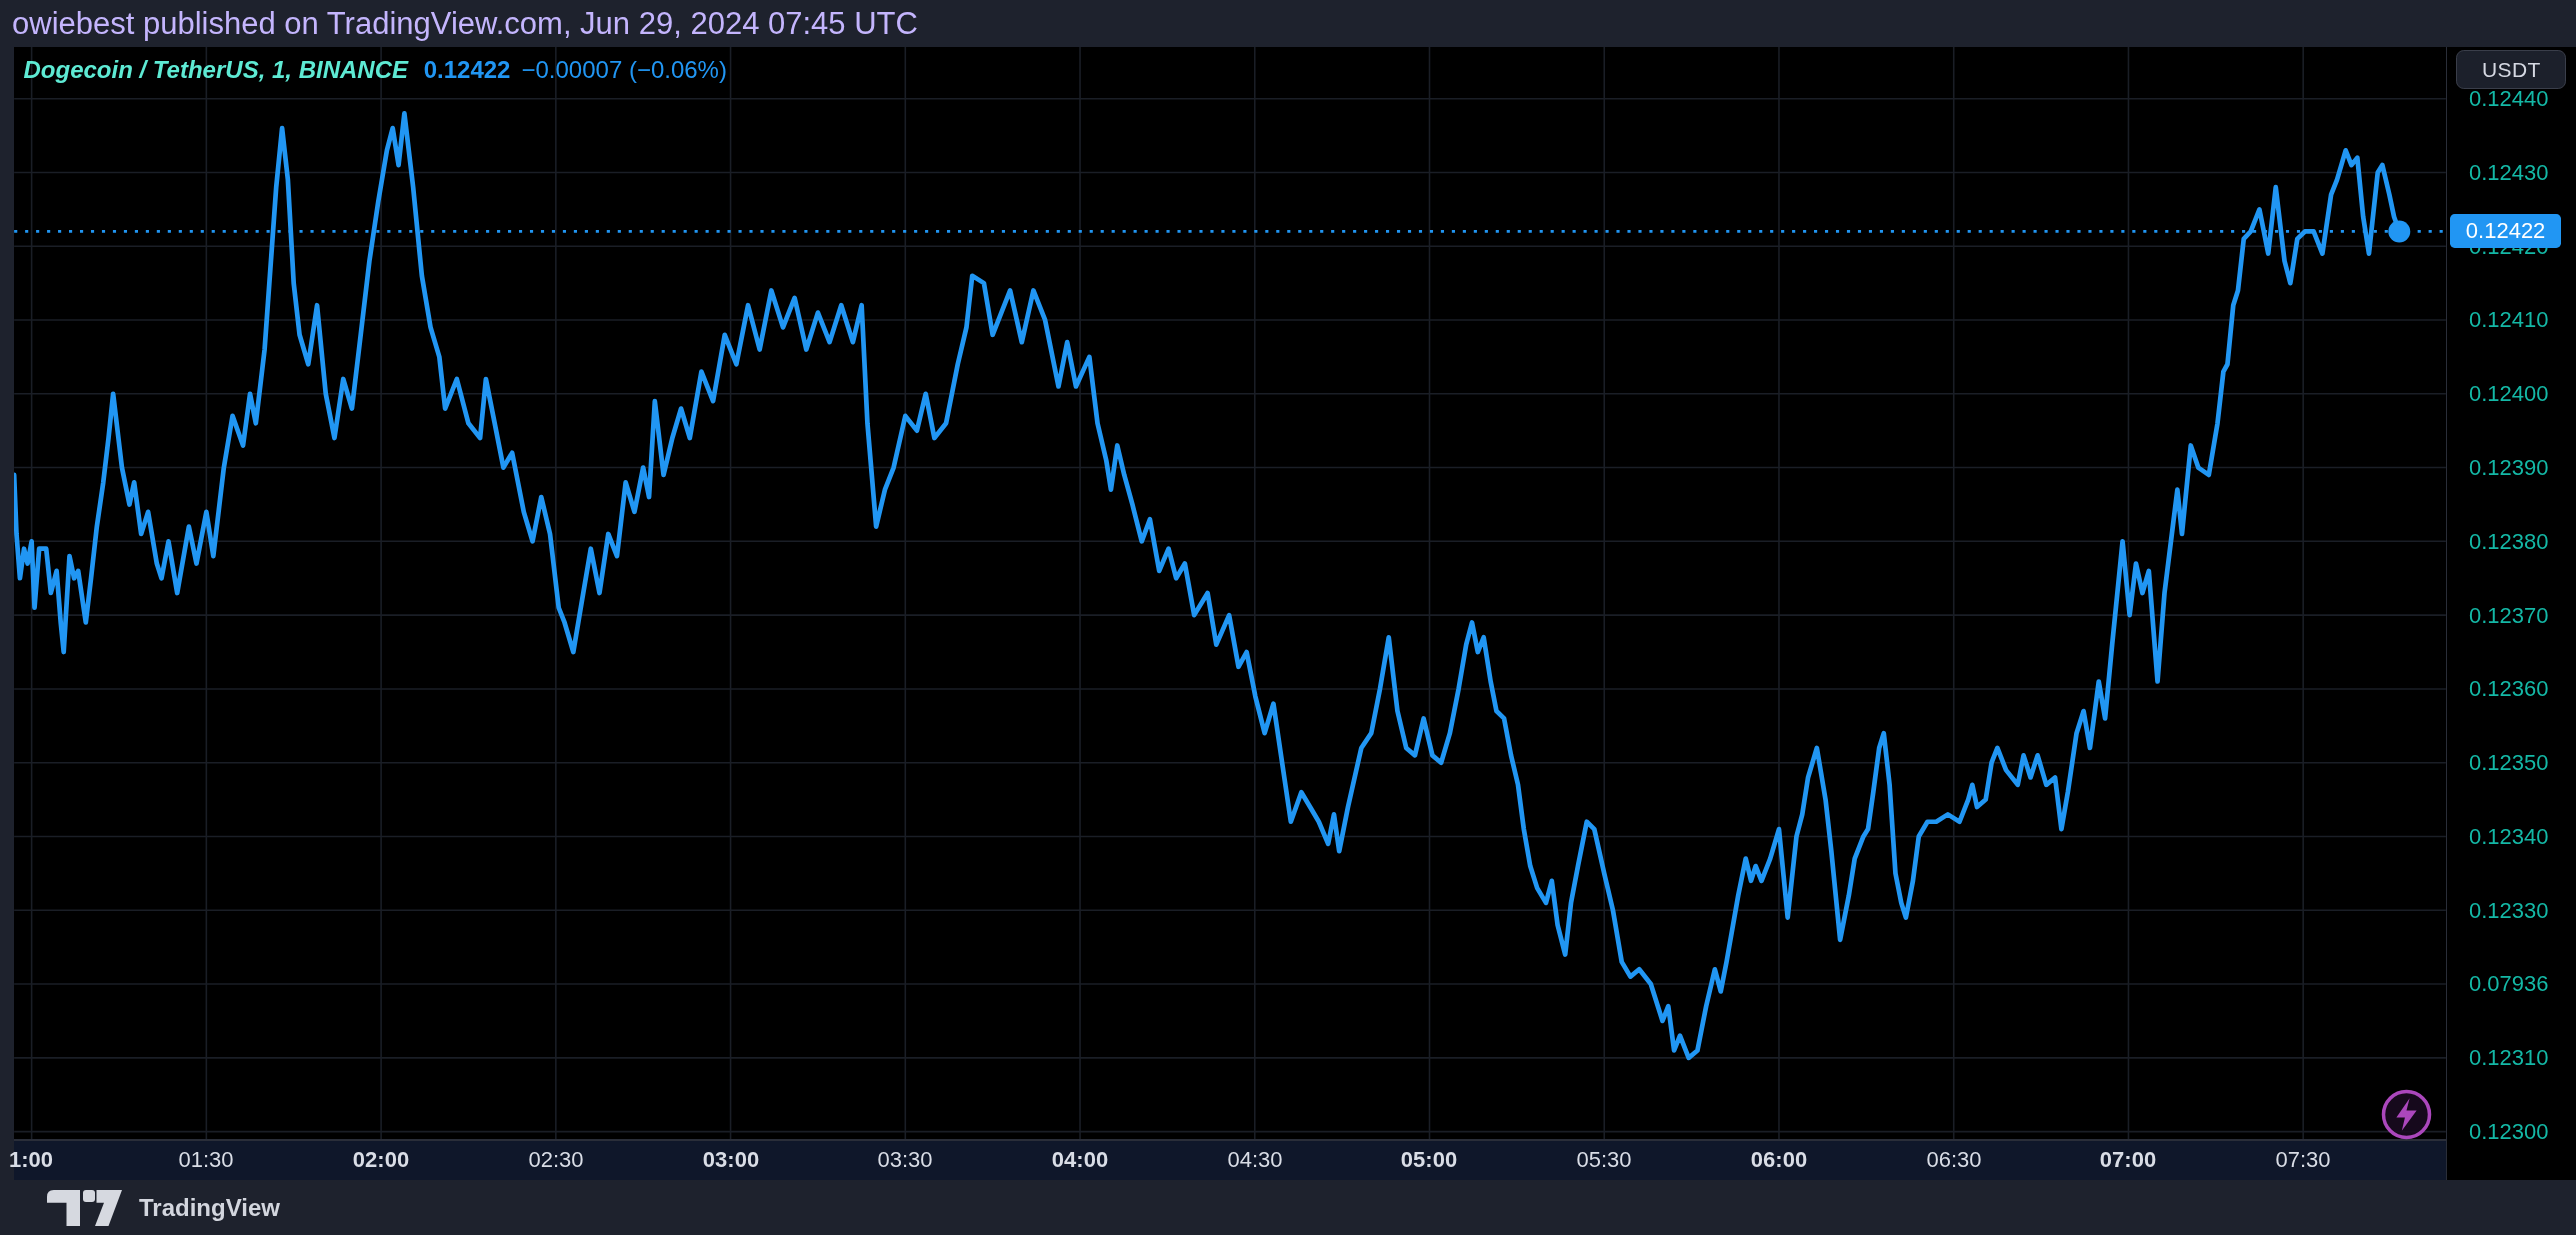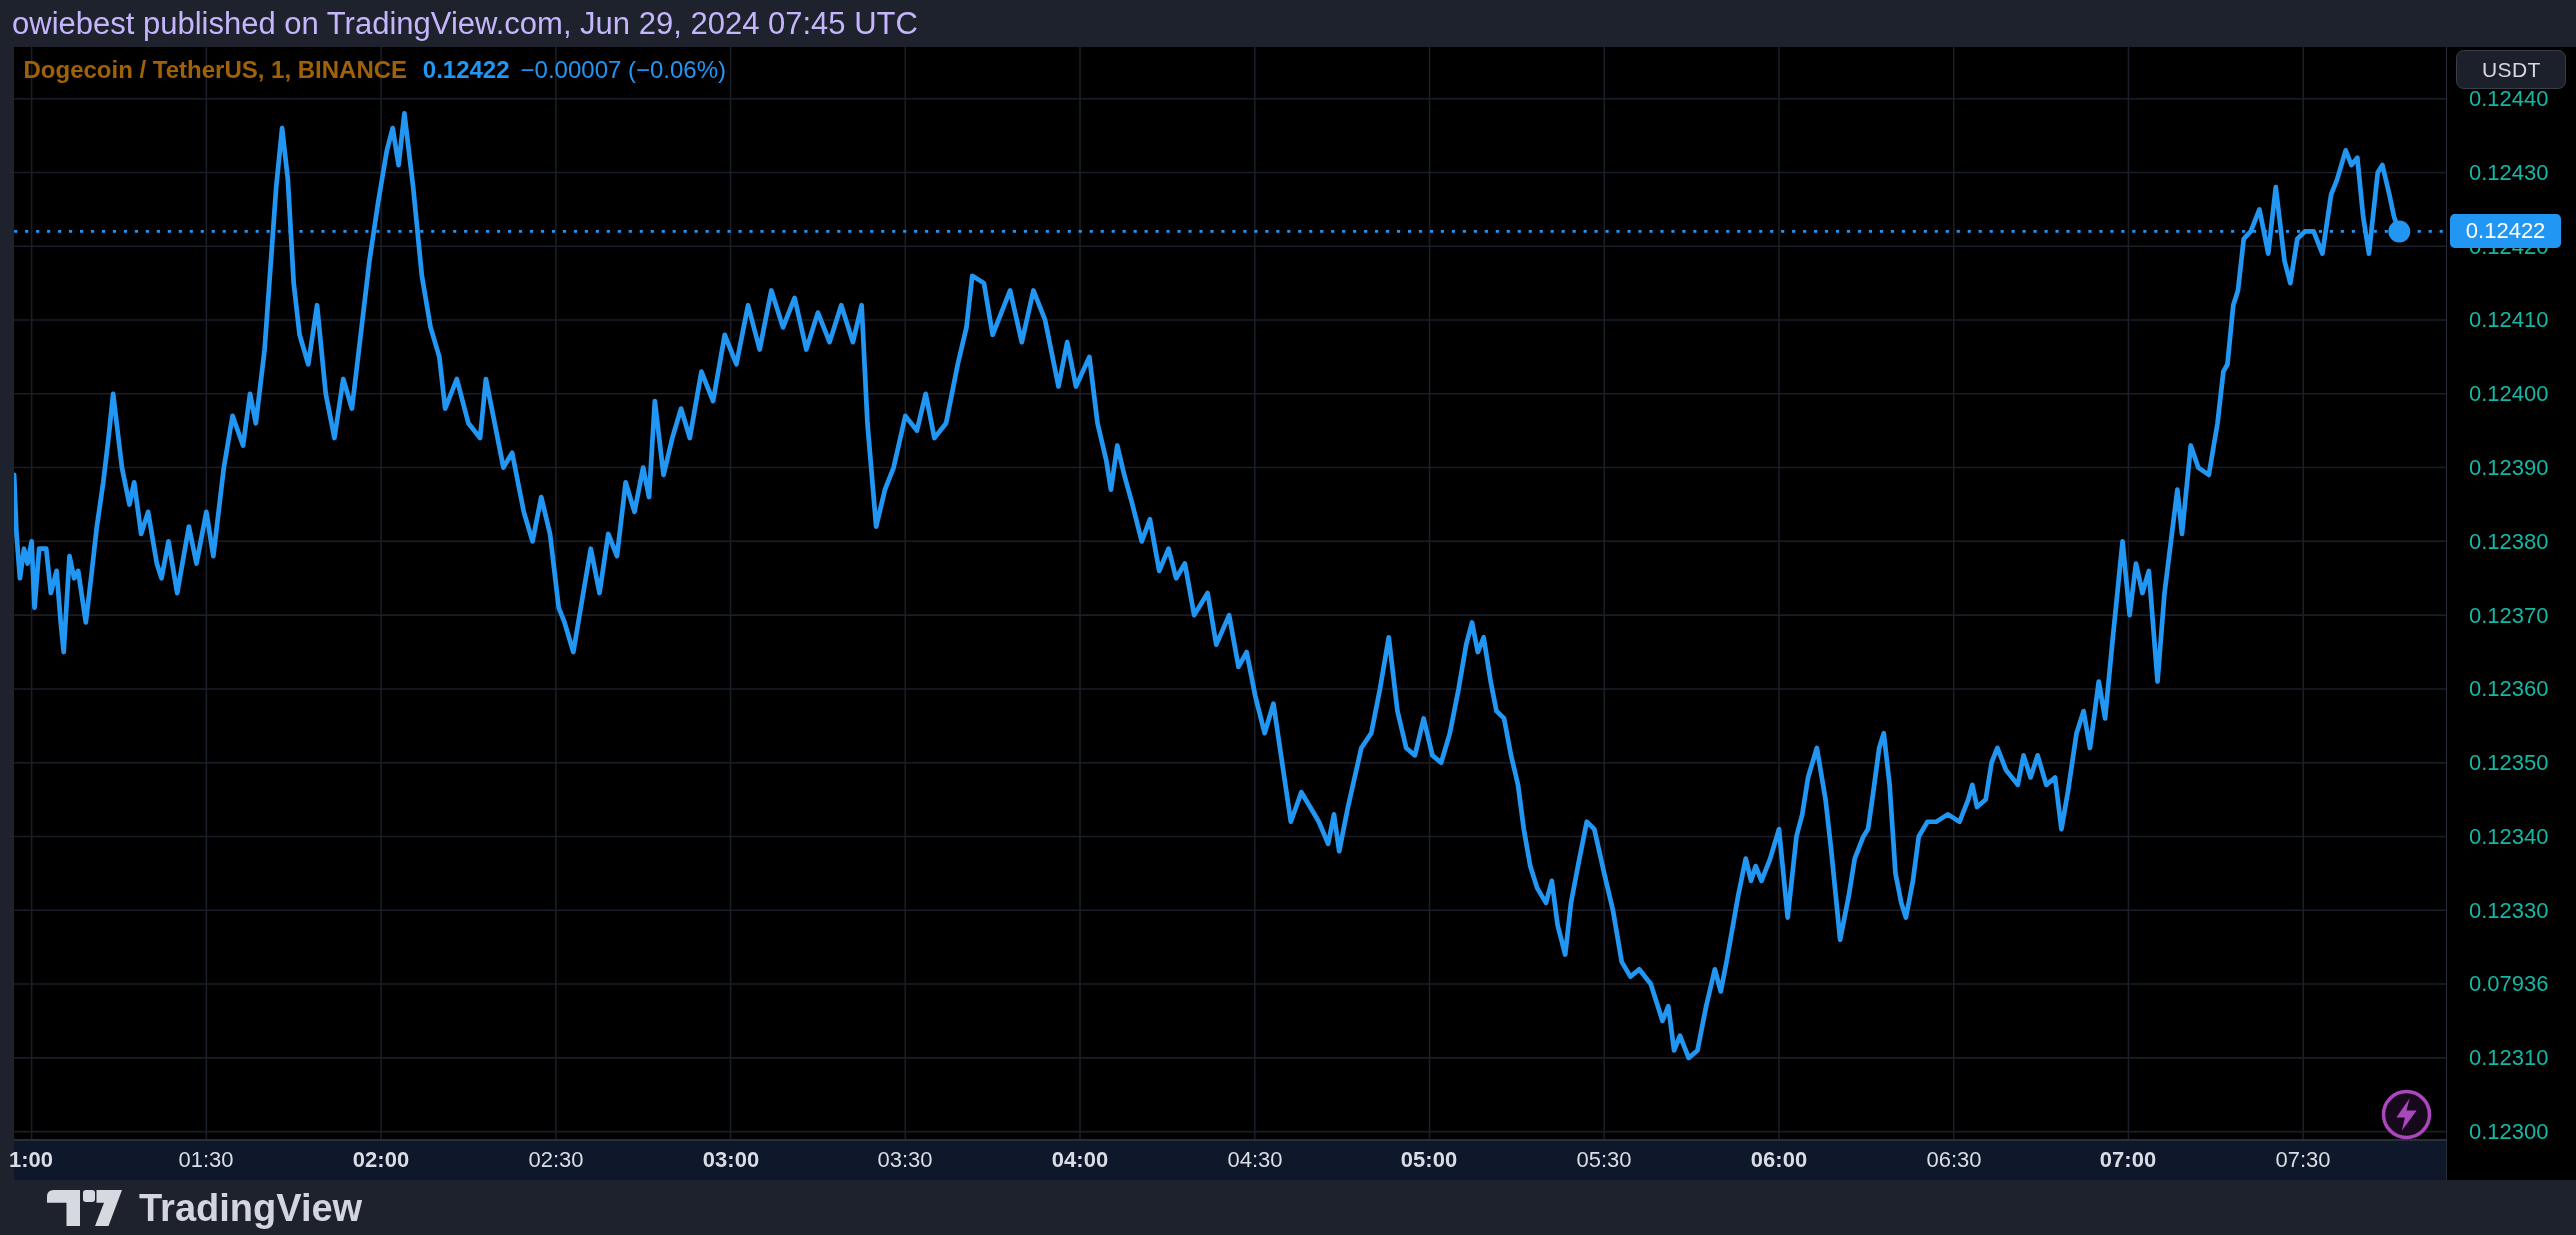--- a/index.html
+++ b/index.html
@@ -6,35 +6,35 @@
   body{
     width:2576px;height:1235px;position:relative;background:#000;
     font-family:"Liberation Sans", sans-serif;overflow:hidden;
   }
   .topbar{position:absolute;left:0;top:0;width:2576px;height:47px;background:#1e222d;}
   .topbar-text{position:absolute;left:12px;top:0;line-height:47px;font-size:31px;color:#c4b5fd;white-space:nowrap;}
   .left-strip{position:absolute;left:0;top:47px;width:14px;height:1133px;background:#1e222d;}
   .plot{position:absolute;left:14px;top:47px;width:2432px;height:1092px;background:#000;}
   .plot svg{position:absolute;left:0;top:0;}
   .legend{position:absolute;left:23.5px;top:56px;font-size:24px;font-weight:600;white-space:nowrap;z-index:5;}
-  .legend .sym{color:#a16207;}
+  .legend .sym{color:#5eead4;font-style:italic;}
   .legend .px{color:#2196f3;margin-left:15.7px;}
   .legend .chg{color:#2196f3;margin-left:11px;font-weight:500;}
   .axis-h-border{position:absolute;left:14px;top:1139px;width:2562px;height:1.6px;background:#2a2e39;}
   .time-axis{position:absolute;left:14px;top:1141px;width:2432px;height:44px;background:#0f172a;}
   .time-tick{position:absolute;top:6.3px;width:110px;text-align:center;font-size:22px;color:#d9dde6;}
   .time-tick.bold{font-weight:700;}
   .price-axis{position:absolute;left:2446px;top:47px;width:130px;height:1133px;background:#000;border-left:1.6px solid #2a2e39;box-sizing:border-box;}
   .price-tick{position:absolute;left:22px;height:25px;line-height:25px;font-size:22px;color:#14b8a6;white-space:nowrap;}
   .usdt-btn{position:absolute;left:9.4px;top:3.1px;width:110px;height:39px;background:#1c202b;border:1.6px solid #3a3e4a;border-radius:7.8px;color:#d5d8e2;font-size:21px;letter-spacing:0.4px;display:flex;align-items:center;justify-content:center;box-sizing:border-box;}
   .last-price-label{position:absolute;left:3.1px;width:111px;height:34px;background:#2196f3;border-radius:4.7px;color:#fff;font-size:22px;display:flex;align-items:center;justify-content:center;z-index:4;}
   .lightning-btn{position:absolute;left:2380px;top:1088px;width:53px;height:53px;z-index:6;}
   .footer{position:absolute;left:0;top:1180px;width:2576px;height:56px;background:#1e222d;display:flex;align-items:center;}
   .footer-logo{margin-left:47px;display:flex;align-items:center;}
-  .footer-brand{margin-left:17px;font-size:38px;font-weight:600;color:#d3d6de;}
+  .footer-brand{margin-left:17px;font-size:24px;font-weight:600;color:#d3d6de;}
 </style>
 </head>
 <body>
 
 <div class="topbar">
   <div class="topbar-text">owiebest published on TradingView.com, Jun 29, 2024 07:45 UTC</div>
 </div>
 
 <div class="left-strip"></div>
 

